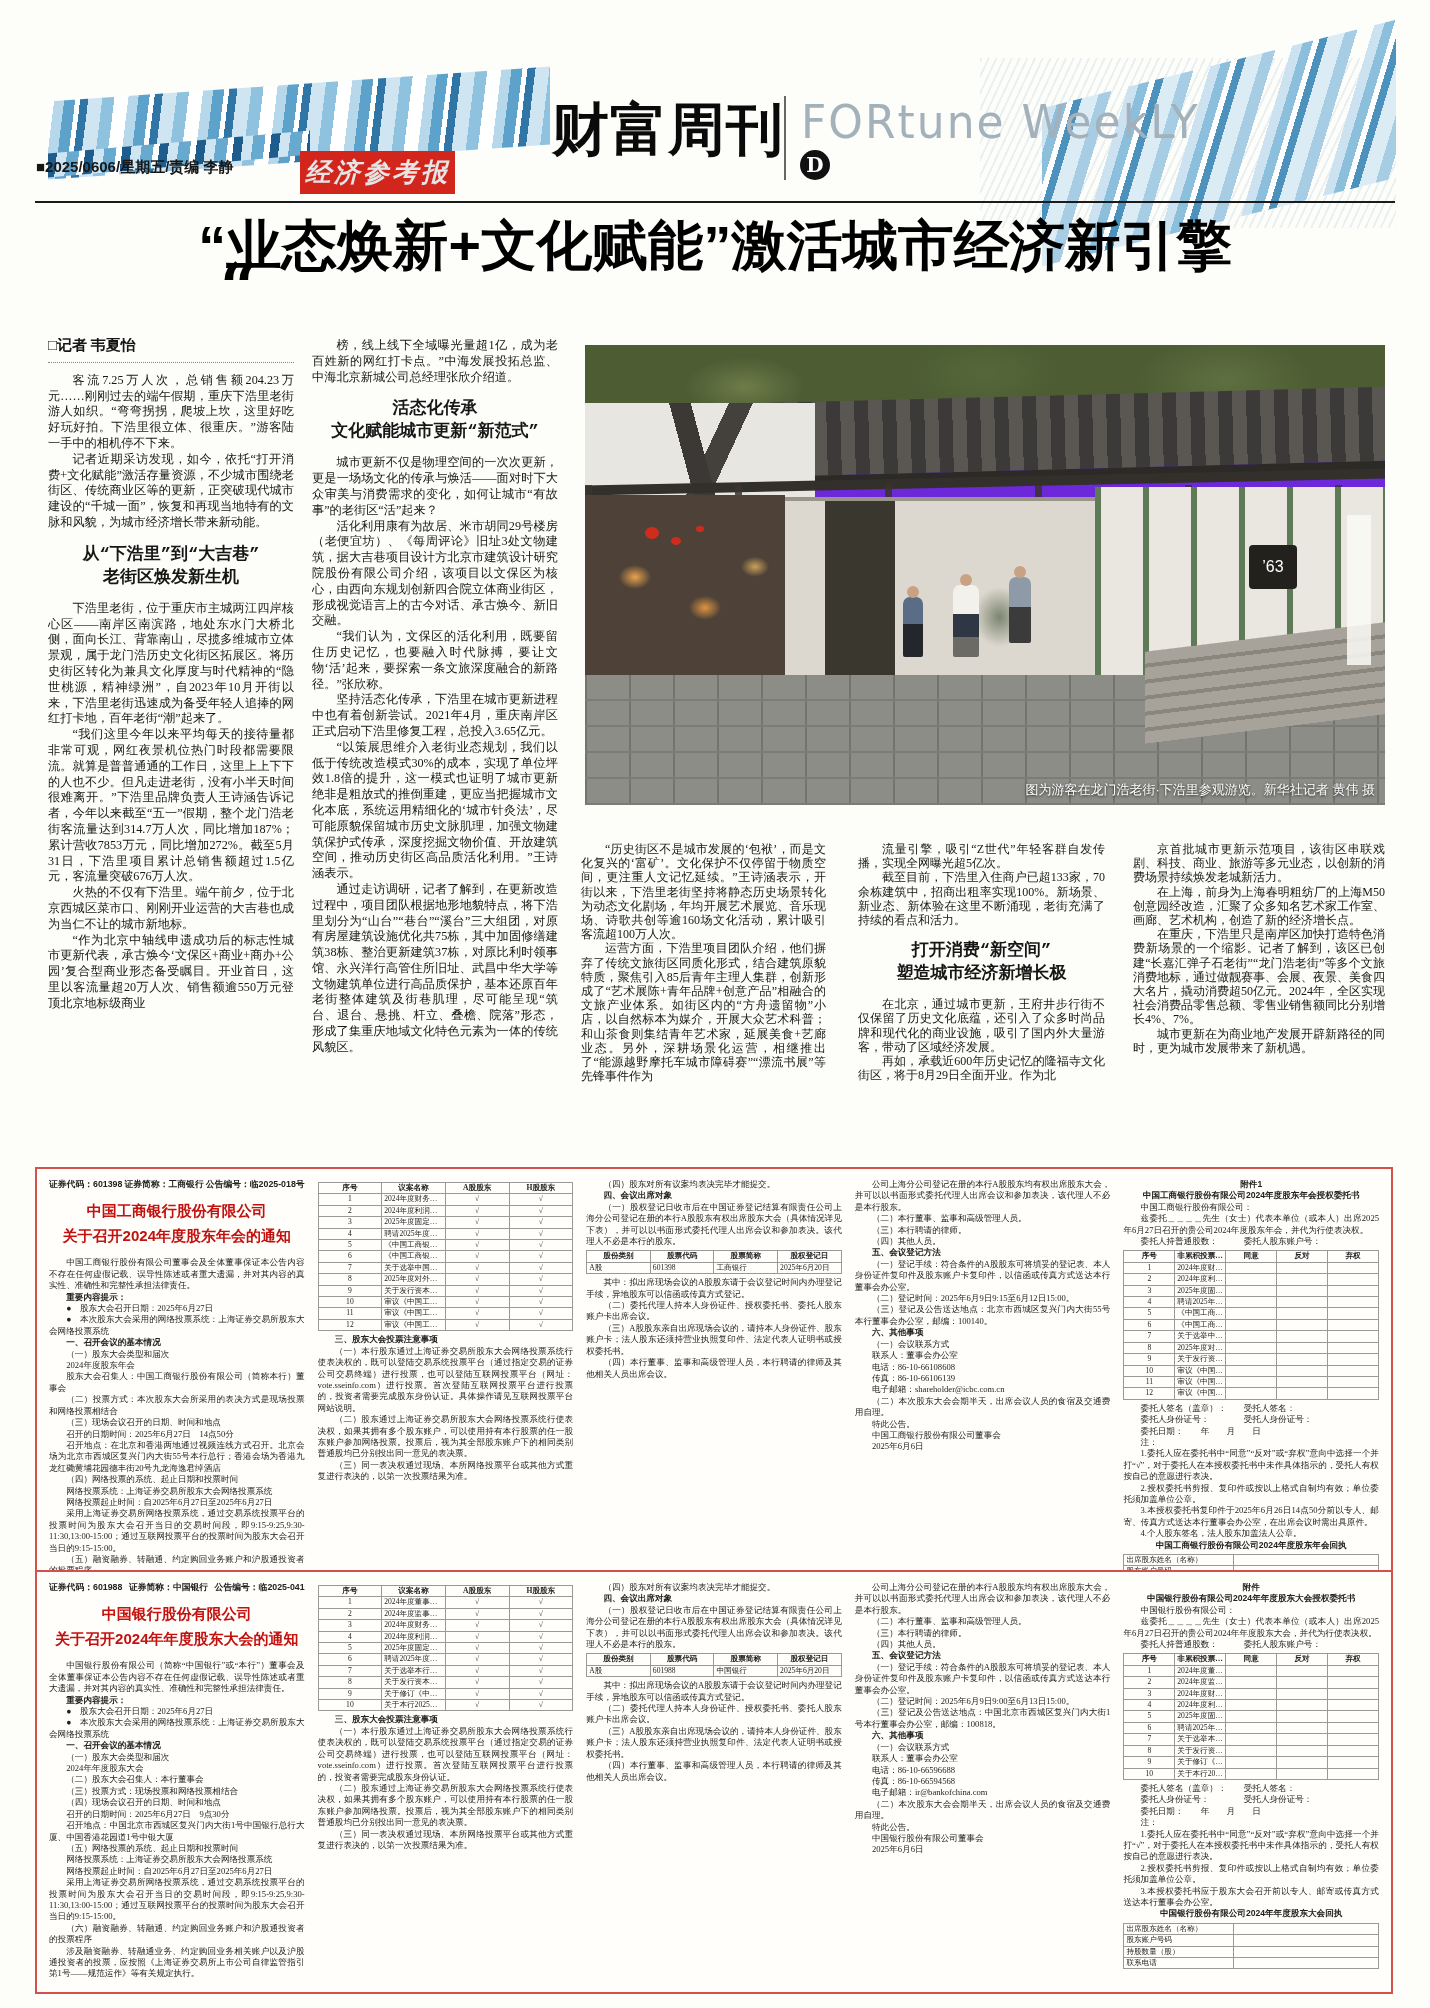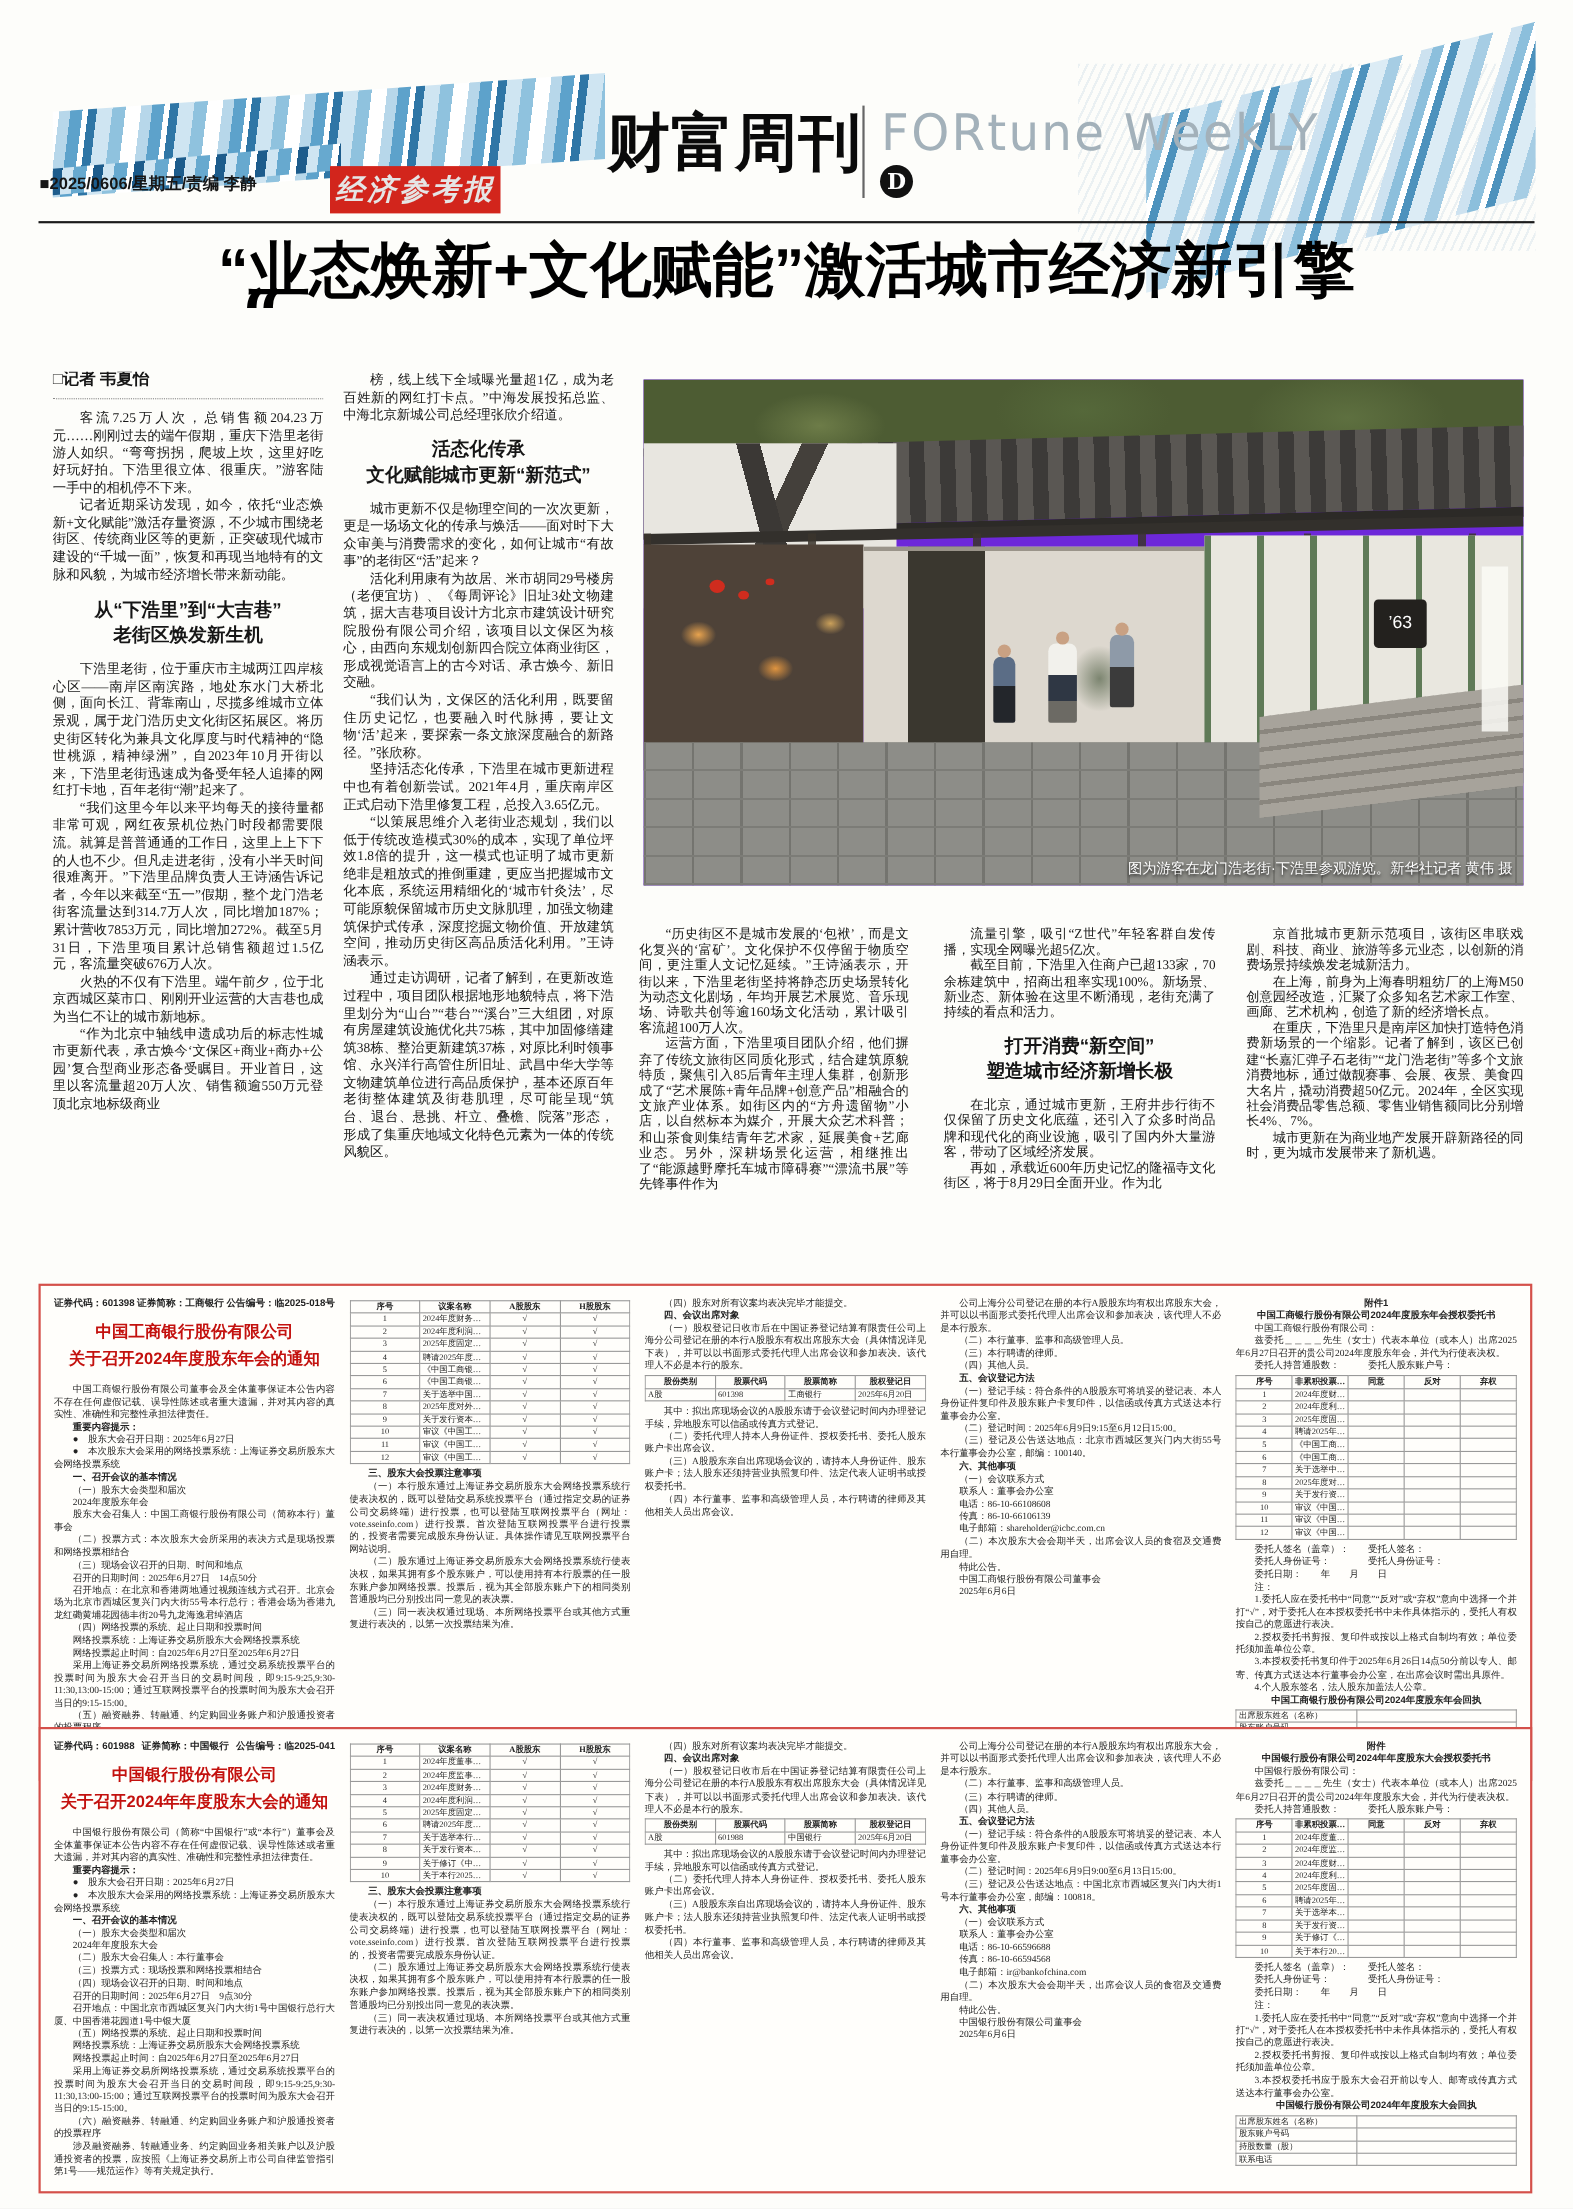--- a/index.html
+++ b/index.html
@@ -42,21 +42,21 @@
 
   
   .ac{position:absolute;overflow:hidden;font-size:12.2px;line-height:15.8px;}
   .ac p{margin:0;text-indent:2em;text-align:justify;}
   .c1,.c2{top:338px;width:246px;height:775px;}
   .c1{left:48px}.c2{left:312px}
   .c3,.c4,.c5{top:842px;height:268px;font-size:12px;line-height:14.2px;}
   .c3{left:581px;width:245px}.c4{left:858px;width:247px}.c5{left:1133px;width:252px}
   .byline{font-weight:700;font-size:15px;border-bottom:1px dotted #888;
     padding-bottom:8px;margin-bottom:10px;}
-  .sub{display:block;text-align:center;font-family:Liberation Sans, sans-serif;
+  .sub{display:block;text-align:center;font-family:Liberation Mono, monospace;
     font-weight:800;font-size:17px;line-height:23px;margin:12px 0;}
   .sub span{display:block;}
 
   
   .photo{left:585px;top:345px;width:800px;height:460px;background:#6d28d9;overflow:hidden;margin:0;}
   .photo .abs{position:absolute;}
   .ph-fol{left:0;top:0;width:100%;height:70px;
     background:radial-gradient(60px 30px at 20% 60%,#6d7c48,transparent),
                radial-gradient(80px 40px at 50% 40%,#55683a,transparent),
                radial-gradient(90px 45px at 80% 50%,#5e7040,transparent),#4d5c33;}
@@ -147,21 +147,21 @@
     <div class="abs top-rule"></div>
   </header>
 
   <h1 class="abs headline">“业态焕新+文化赋能”激活城市经济新引擎</h1>
   <div class="abs bigquote">“</div>
 
   <section class="ac c1">
     <div class="byline">□记者 韦夏怡</div>
     <div>
         <p>客流7.25万人次，总销售额204.23万元……刚刚过去的端午假期，重庆下浩里老街游人如织。“弯弯拐拐，爬坡上坎，这里好吃好玩好拍。下浩里很立体、很重庆。”游客陆一手中的相机停不下来。</p>
-        <p>记者近期采访发现，如今，依托“业态焕新+文化赋能”激活存量资源，不少城市围绕老街区、传统商业区等的更新，正突破现代城市建设的“千城一面”，恢复和再现当地特有的文脉和风貌，为城市经济增长带来新动能。</p>
+        <p>记者近期采访发现，如今，依托“打开消费+文化赋能”激活存量资源，不少城市围绕老街区、传统商业区等的更新，正突破现代城市建设的“千城一面”，恢复和再现当地特有的文脉和风貌，为城市经济增长带来新动能。</p>
       </div>
     <b class="sub">
       <span>从“下浩里”到“大吉巷”</span>
       <span>老街区焕发新生机</span>
     </b>
     <div>
         <p>下浩里老街，位于重庆市主城两江四岸核心区——南岸区南滨路，地处东水门大桥北侧，面向长江、背靠南山，尽揽多维城市立体景观，属于龙门浩历史文化街区拓展区。将历史街区转化为兼具文化厚度与时代精神的“隐世桃源，精神绿洲”，自2023年10月开街以来，下浩里老街迅速成为备受年轻人追捧的网红打卡地，百年老街“潮”起来了。</p>
         <p>“我们这里今年以来平均每天的接待量都非常可观，网红夜景机位热门时段都需要限流。就算是普普通通的工作日，这里上上下下的人也不少。但凡走进老街，没有小半天时间很难离开。”下浩里品牌负责人王诗涵告诉记者，今年以来截至“五一”假期，整个龙门浩老街客流量达到314.7万人次，同比增加187%；累计营收7853万元，同比增加272%。截至5月31日，下浩里项目累计总销售额超过1.5亿元，客流量突破676万人次。</p>
         <p>火热的不仅有下浩里。端午前夕，位于北京西城区菜市口、刚刚开业运营的大吉巷也成为当仁不让的城市新地标。</p>
         <p>“作为北京中轴线申遗成功后的标志性城市更新代表，承古焕今‘文保区+商业+商办+公园’复合型商业形态备受瞩目。开业首日，这里以客流量超20万人次、销售额逾550万元登顶北京地标级商业</p>

